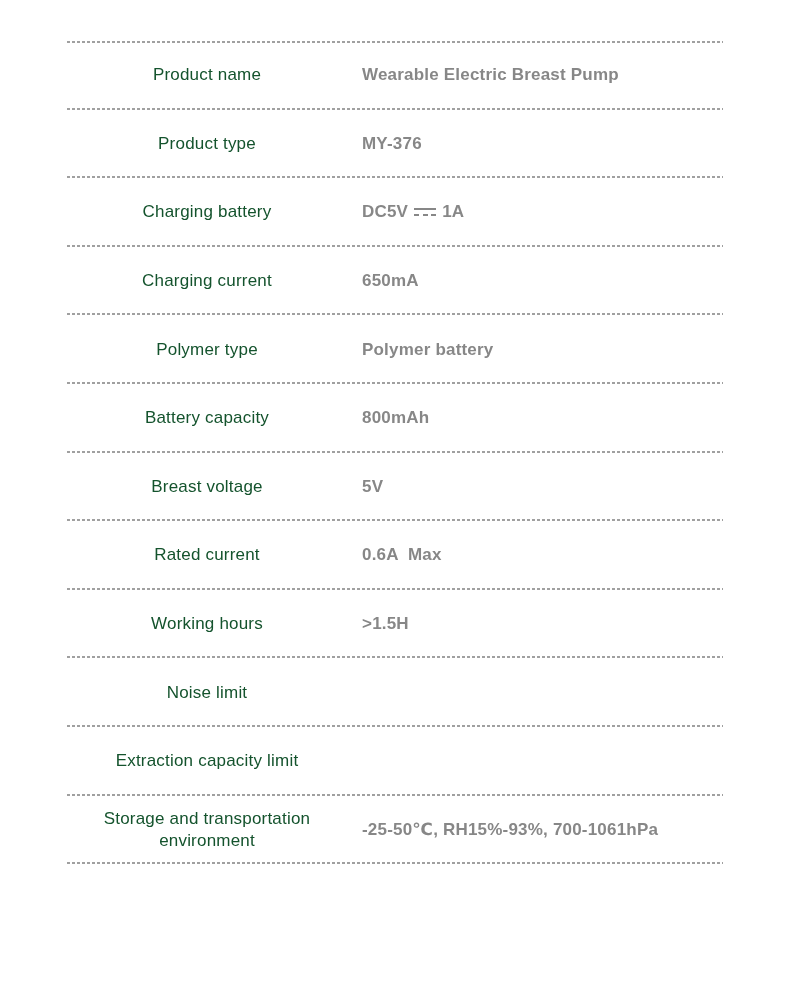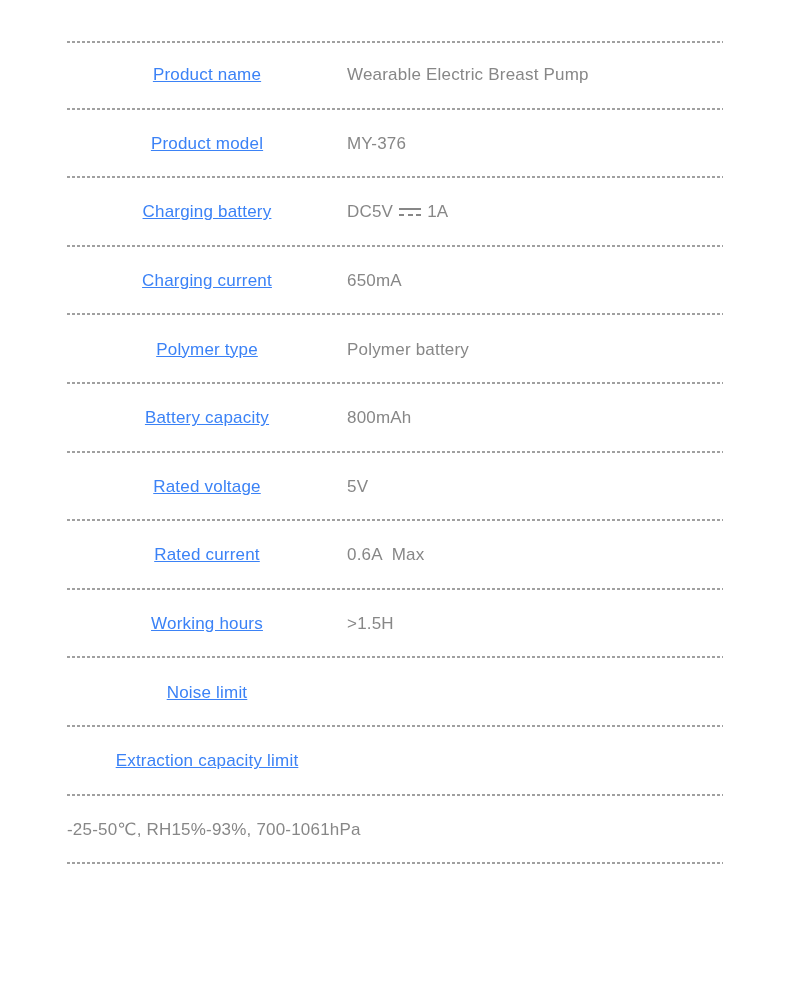--- a/index.html
+++ b/index.html
@@ -43,34 +43,35 @@
     left: 0;
     right: 0;
     bottom: 0;
     height: 2px;
     background: repeating-linear-gradient(90deg, #a0a0a0 0 3px, transparent 3px 5px);
   }
   .label {
     width: 280px;
     flex: 0 0 280px;
     text-align: center;
-    color: #3b82f6;
+    color: #14532d;
     font-size: 17px;
     line-height: 1.3;
     letter-spacing: 0.2px;
-    text-decoration: underline;
   }
   .value {
+    margin-left: 15px;
     flex: 1;
     text-align: left;
     color: #878787;
     font-size: 17px;
     line-height: 1.3;
     letter-spacing: 0.2px;
     white-space: pre-wrap;
+    font-weight: bold;
   }
   
   .dc-icon {
     display: inline-block;
     width: 22px;
     height: 12px;
     position: relative;
     margin: 0 6px;
     vertical-align: -1px;
   }
@@ -95,53 +96,54 @@
 </style>
 </head>
 <body>
 
 <div class="spec-table" id="spec-table">
     <div class="row">
       <div class="label">Product name</div>
       <div class="value">Wearable Electric Breast Pump</div>
     </div>
     <div class="row">
-      <div class="label">Product model</div>
+      <div class="label">Product type</div>
       <div class="value">MY-376</div>
     </div>
     <div class="row">
       <div class="label">Charging battery</div>
       <div class="value">DC5V<span class="dc-icon"></span>1A</div>
     </div>
     <div class="row">
       <div class="label">Charging current</div>
       <div class="value">650mA</div>
     </div>
     <div class="row">
       <div class="label">Polymer type</div>
       <div class="value">Polymer battery</div>
     </div>
     <div class="row">
       <div class="label">Battery capacity</div>
       <div class="value">800mAh</div>
     </div>
     <div class="row">
-      <div class="label">Rated voltage</div>
+      <div class="label">Breast voltage</div>
       <div class="value">5V</div>
     </div>
     <div class="row">
       <div class="label">Rated current</div>
       <div class="value">0.6A  Max</div>
     </div>
     <div class="row">
       <div class="label">Working hours</div>
       <div class="value">&gt;1.5H</div>
     </div>
     <div class="row">
       <div class="label">Noise limit</div>
     </div>
     <div class="row">
       <div class="label">Extraction capacity limit</div>
     </div>
     <div class="row">
+      <div class="label">Storage and transportation environment</div>
       <div class="value">-25-50℃, RH15%-93%, 700-1061hPa</div>
     </div>
   </div>
 
 </body></html>

